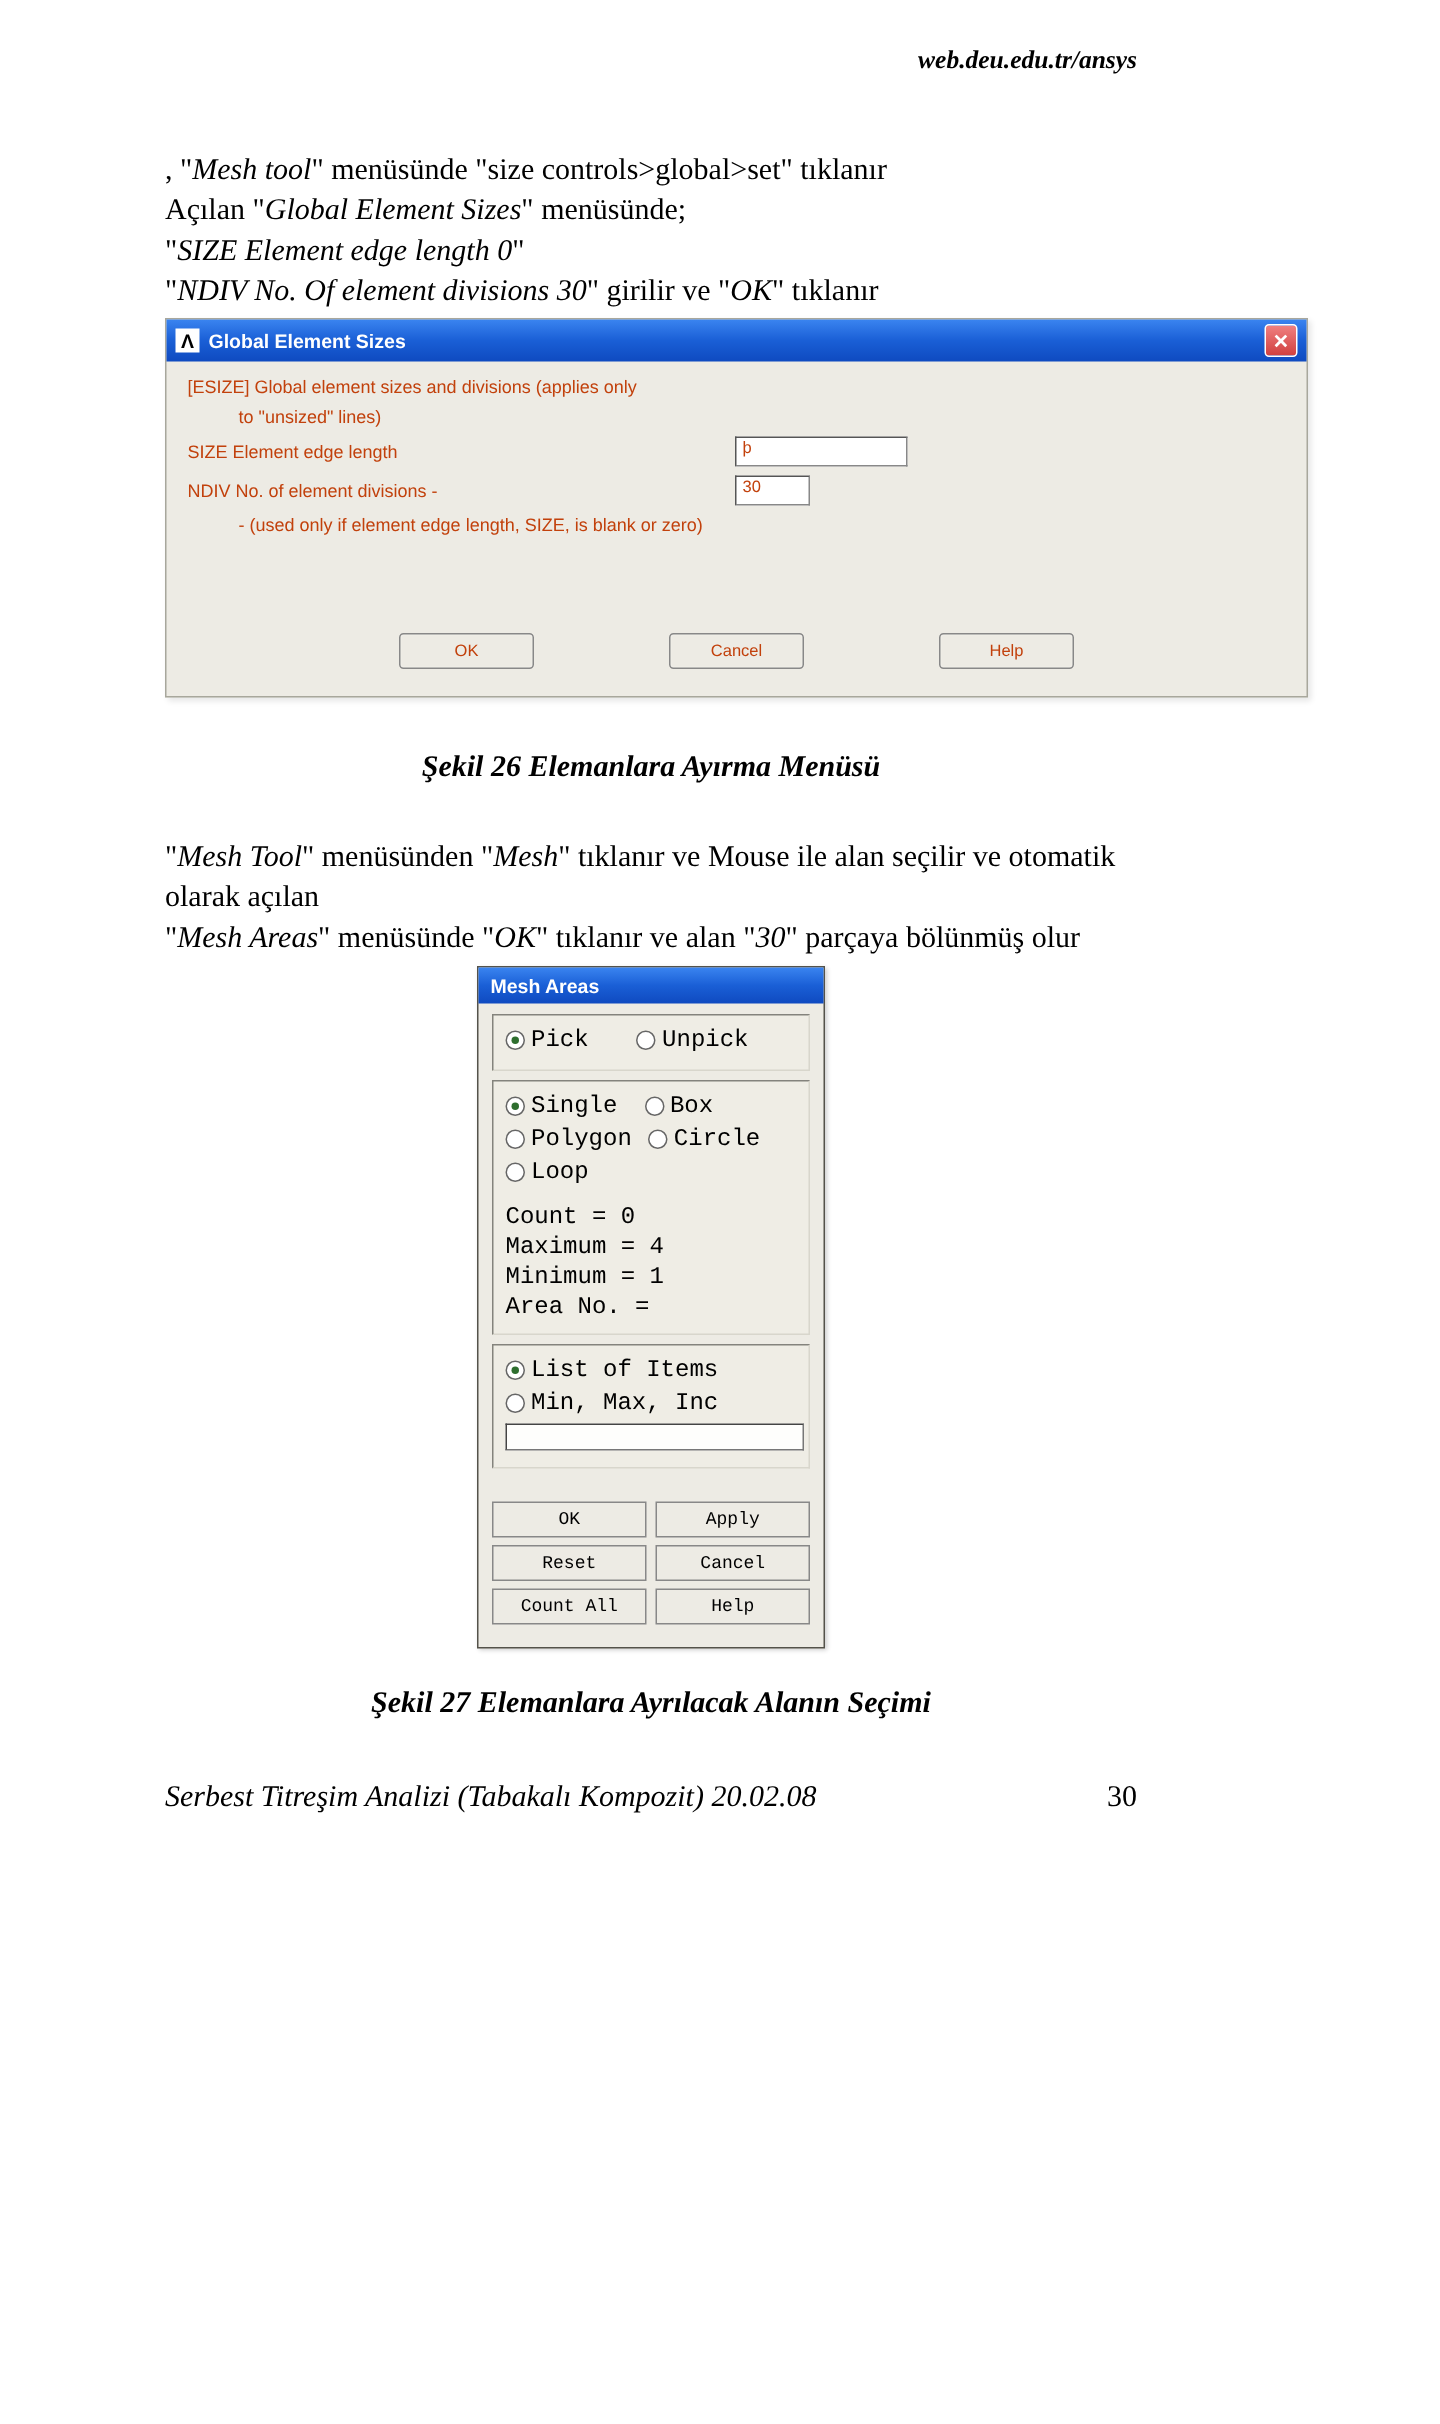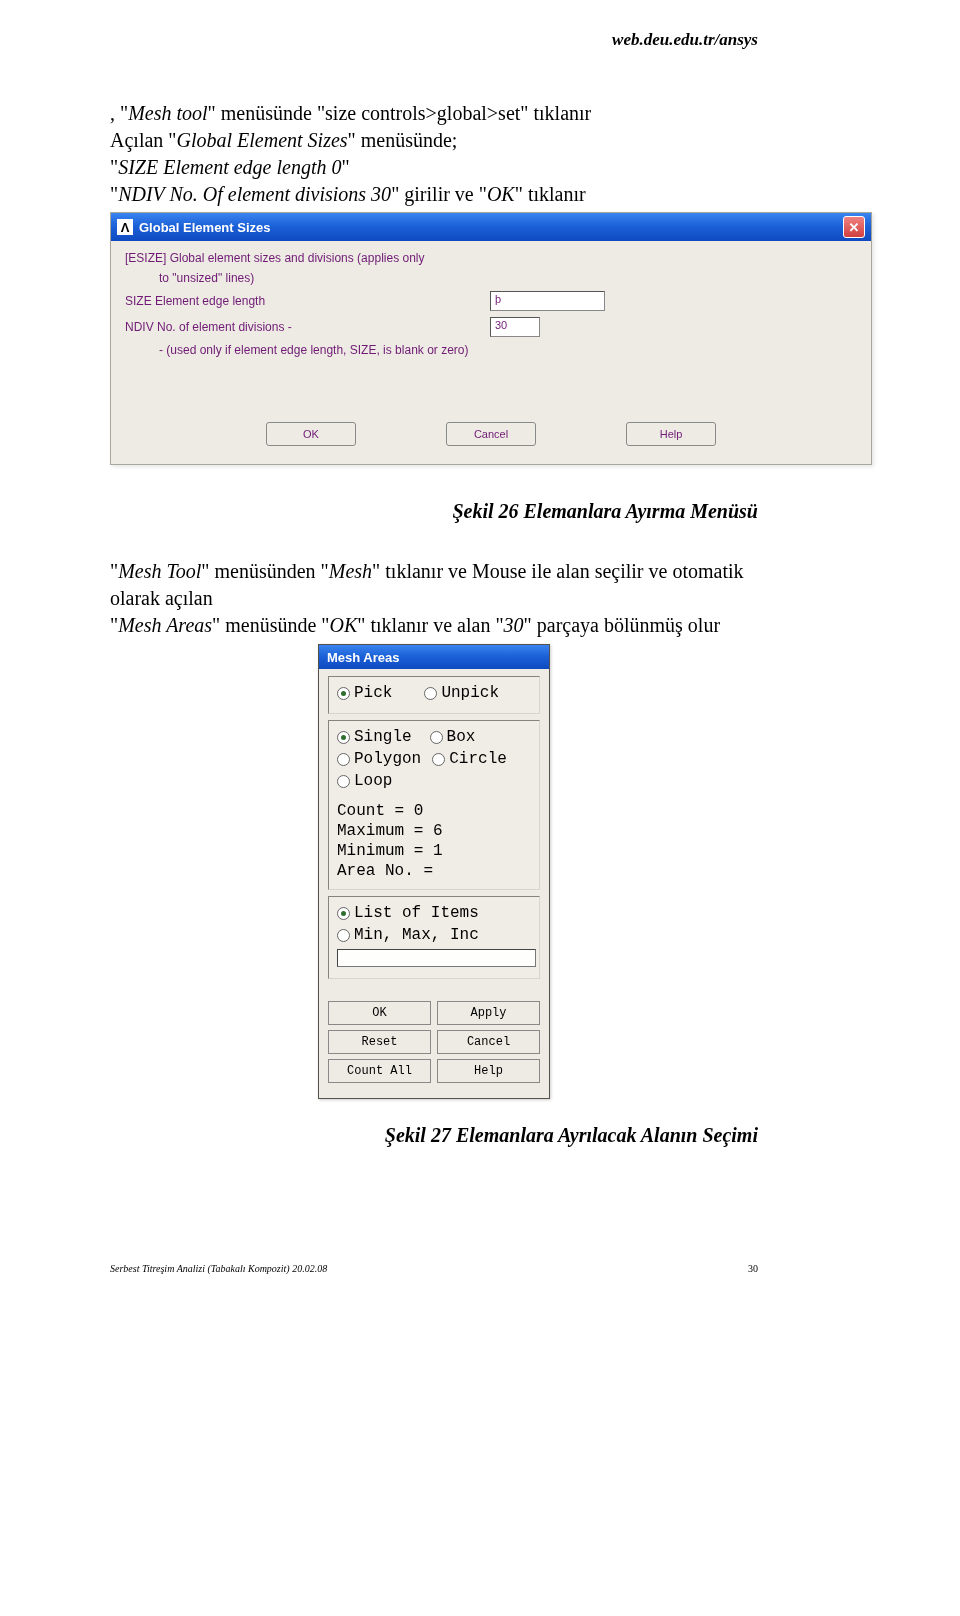--- a/index.html
+++ b/index.html
@@ -66,21 +66,21 @@
     color: #fff;
     font-family: Arial, sans-serif;
     font-size: 13px;
     display: flex;
     align-items: center;
     justify-content: center;
   }
   .dlg1-body {
     font-family: Tahoma, Arial, sans-serif;
     font-size: 12px;
-    color: #701a75;
+    color: #c2410c;
     padding: 10px 14px 18px 14px;
   }
   .dlg1-row {
     display: flex;
     align-items: center;
     margin-bottom: 6px;
   }
   .dlg1-row .lab { flex: 0 0 365px; }
   .dlg1-row .indent { padding-left: 34px; }
   .dlg1-input {
@@ -110,21 +110,21 @@
     border-radius: 3px;
     box-shadow: inset 0 0 1px #fff;
     font-family: Tahoma, Arial, sans-serif;
     font-size: 11px;
     display: flex;
     align-items: center;
     justify-content: center;
   }
   
   .caption {
-    text-align: right;
+    text-align: center;
     font-size: 20px;
     font-style: italic;
     font-weight: bold;
     margin: 25px 0 35px 0;
   }
   
   .dlg2 {
     width: 230px;
     margin: 5px auto 10px auto;
     background: #edebe4;
@@ -198,23 +198,23 @@
     font-family: "Courier New", monospace;
     font-size: 12px;
     display: flex;
     align-items: center;
     justify-content: center;
   }
   .footer {
     display: flex;
     justify-content: space-between;
     align-items: flex-end;
-    margin-top: 116px;
+    margin-top: 40px;
     font-style: italic;
-    font-size: 10px;
+    font-size: 20px;
   }
 </style>
 </head>
 <body>
 
 <div class="page">
   <div class="url-header">web.deu.edu.tr/ansys</div>
 
   <div class="intro">
     <span>
@@ -310,21 +310,21 @@
             </span>
         </div>
         <div class="radiorow">
           <span class="pair">
               <span class="dot"></span>
               <span class="lab2">Loop</span>
             </span>
         </div>
         <div style="height:8px"></div>
         <div class="kv lab2">Count    =  0</div>
-        <div class="kv lab2">Maximum  =  6</div>
+        <div class="kv lab2">Maximum  =  4</div>
         <div class="kv lab2">Minimum  =  1</div>
         <div class="kv lab2">Area No. =</div>
       </div>
 
       <div class="grp">
         <div class="radiorow">
           <span class="pair">
               <span class="dot on"></span>
               <span class="lab2">List of Items</span>
             </span>

